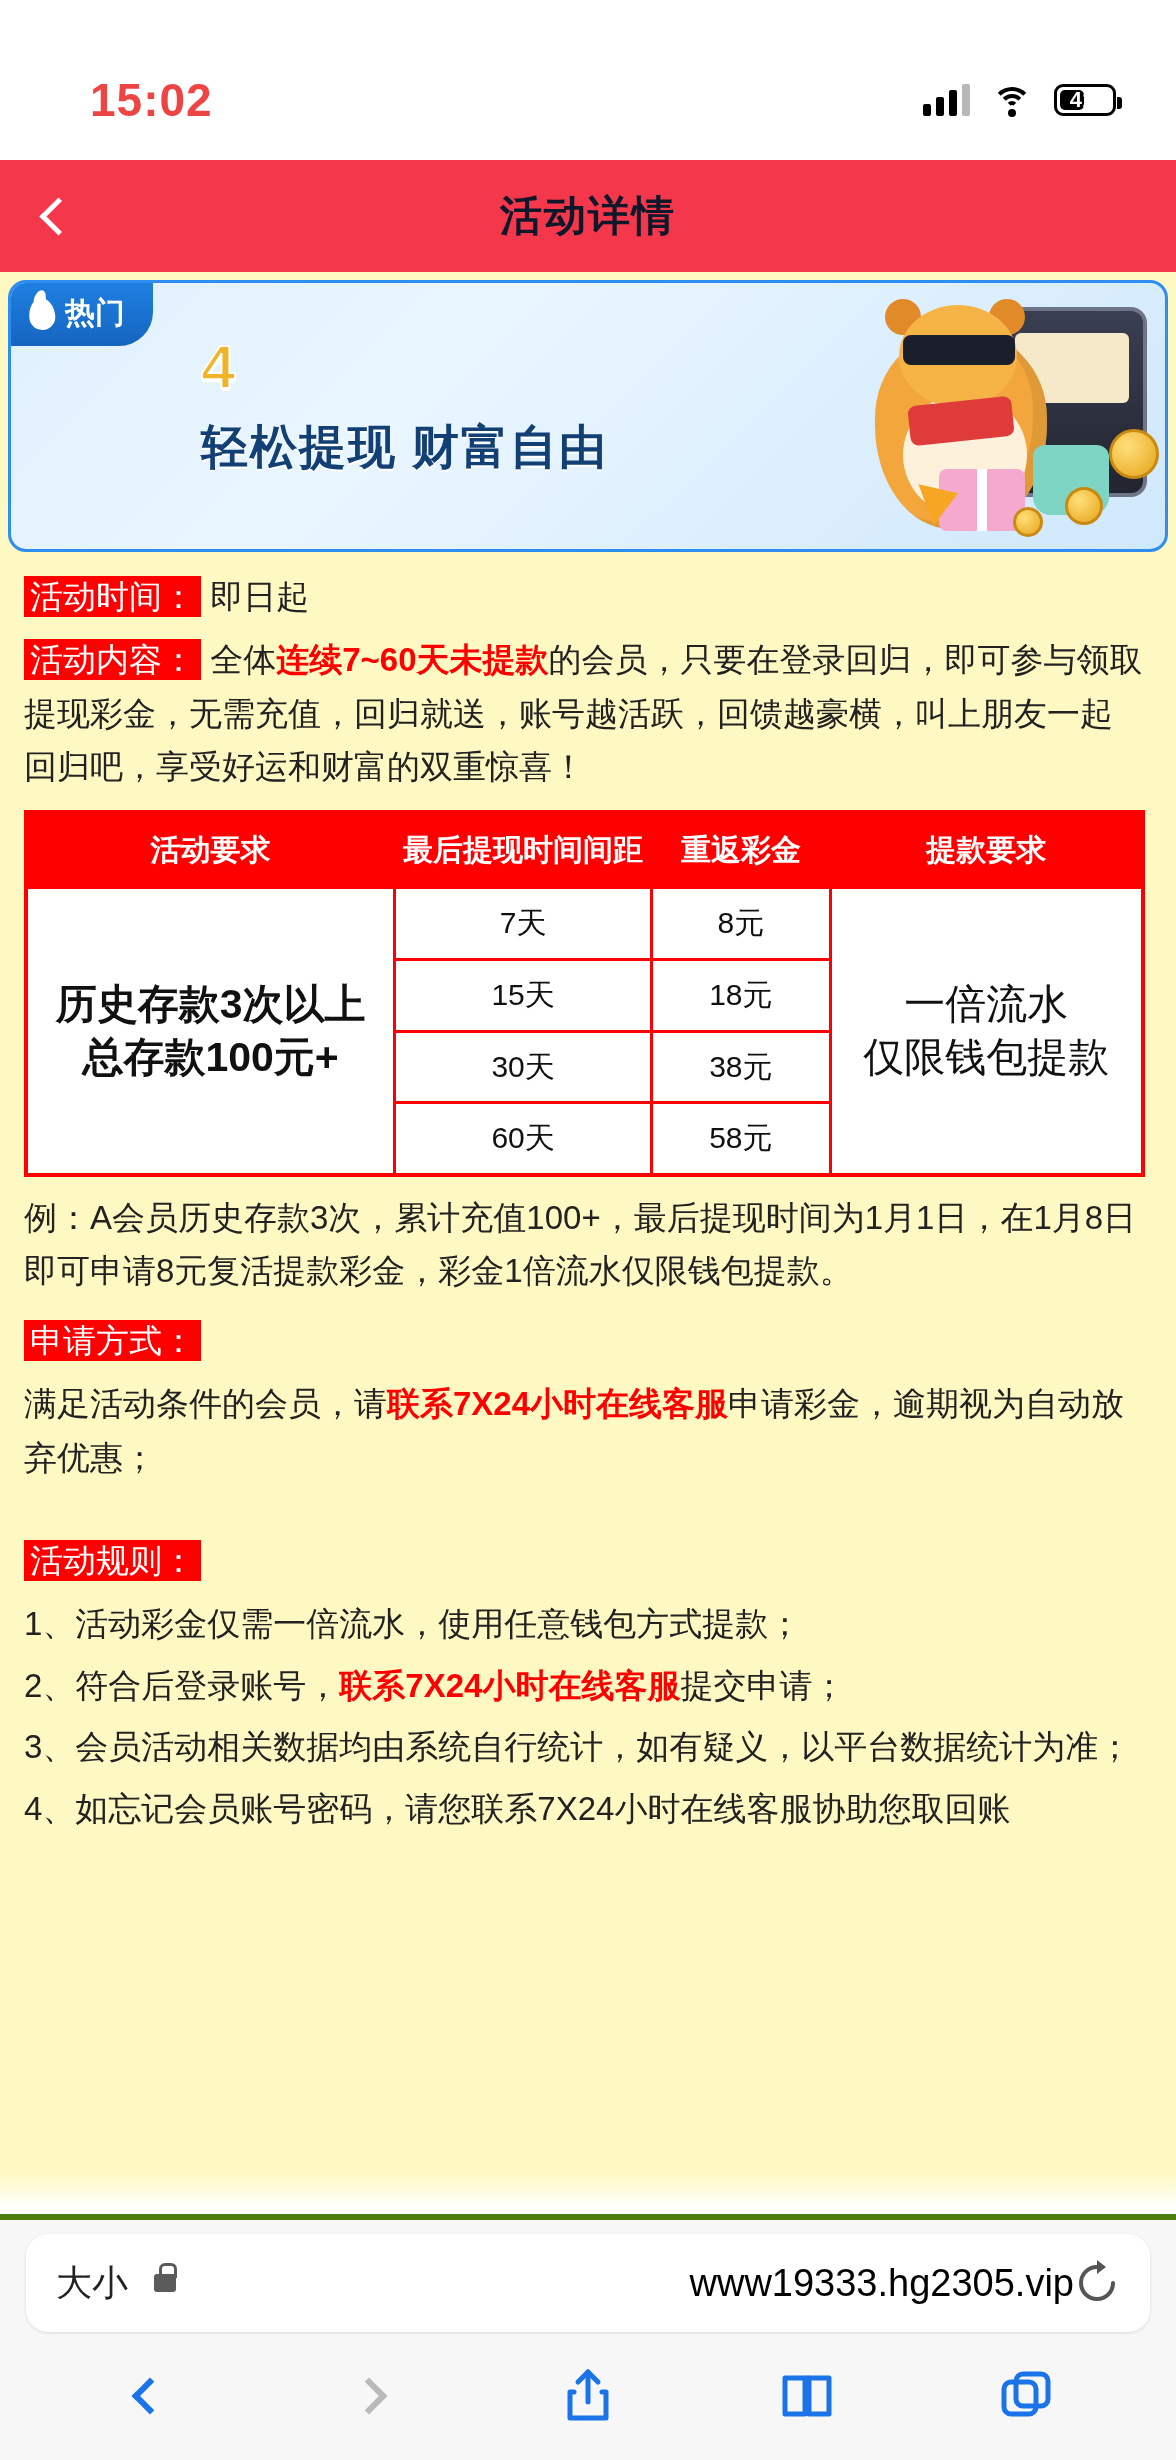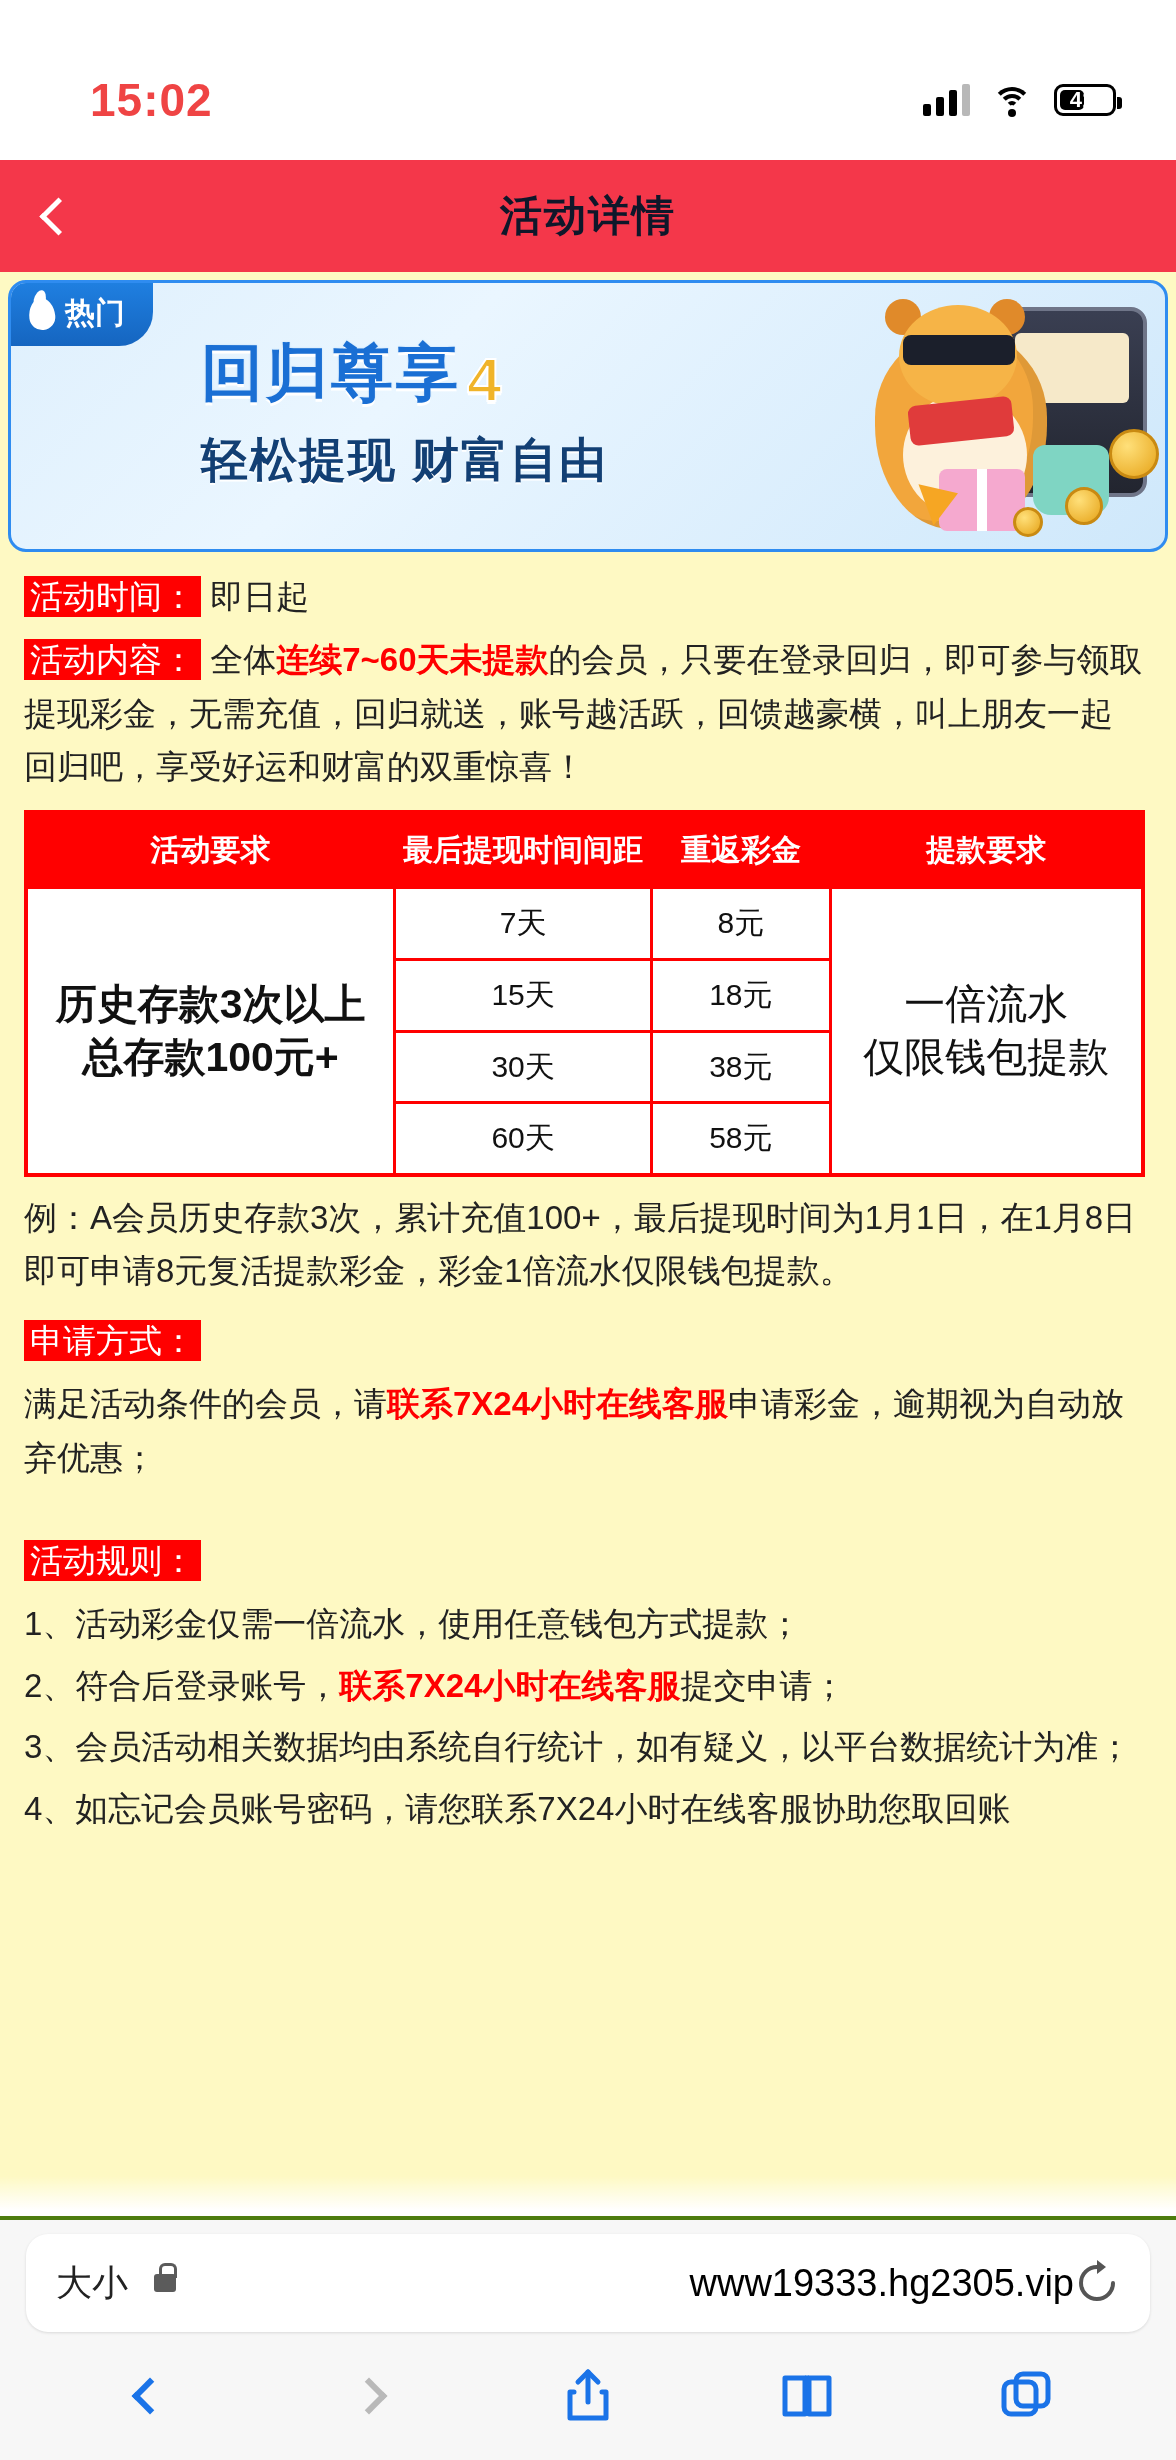--- a/index.html
+++ b/index.html
@@ -352,21 +352,21 @@
     left: 0; right: 0; bottom: 0;
     height: 40px;
     background: linear-gradient(180deg, rgba(255,255,255,0), #fff 85%);
     pointer-events: none;
   }
 
   
   .browser-bottom {
     flex: 0 0 auto;
     background: #f7f7f7;
-    border-top: 4px solid #4d7c0f;
+    border-top: 6px solid #4d7c0f;
     padding: 14px 0 0 0;
   }
   .urlbar-row {
     display: flex;
     align-items: center;
     padding: 0 26px;
     gap: 14px;
   }
   .urlbar {
     flex: 1;
@@ -464,21 +464,20 @@
 
   <div class="content">
 
     <div class="banner">
       <div class="hot">
         <span class="flame"></span>
         <span>热门</span>
       </div>
       <div class="banner-text">
         <div class="banner-l1">
-          <span>回归尊享</span>
           <span class="num">4</span>
         </div>
         <div class="banner-l2">轻松提现 财富自由</div>
       </div>
       <div class="mascot">
         <div class="m-slot"></div>
         <div class="m-body"></div>
         <div class="m-belly"></div>
         <div class="m-ear-l"></div>
         <div class="m-ear-r"></div>

